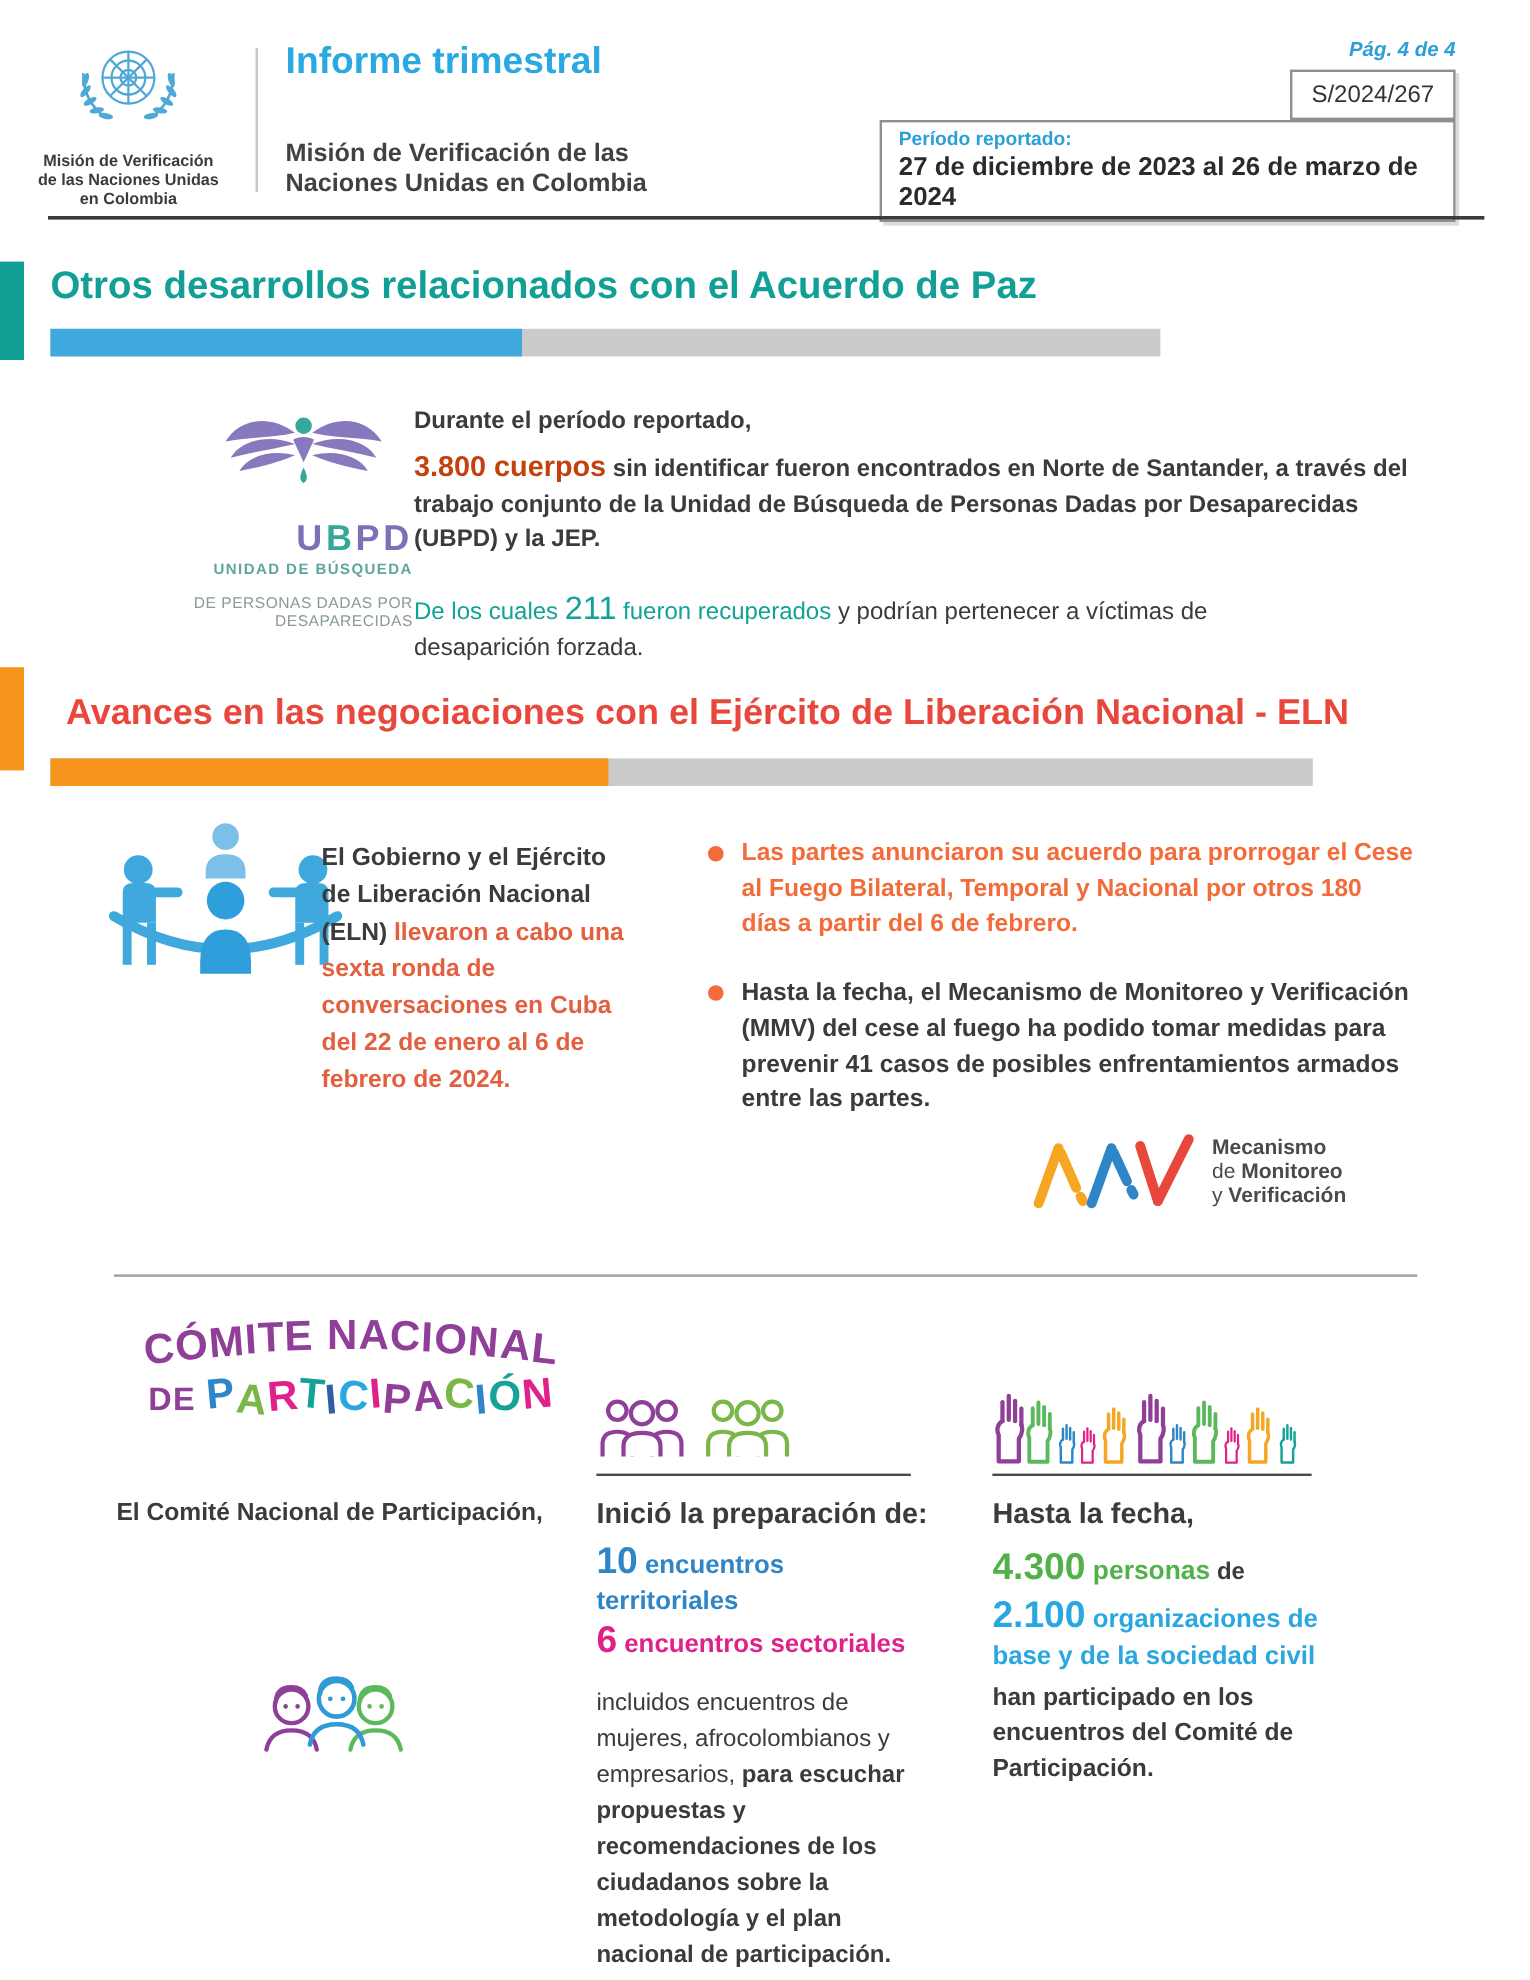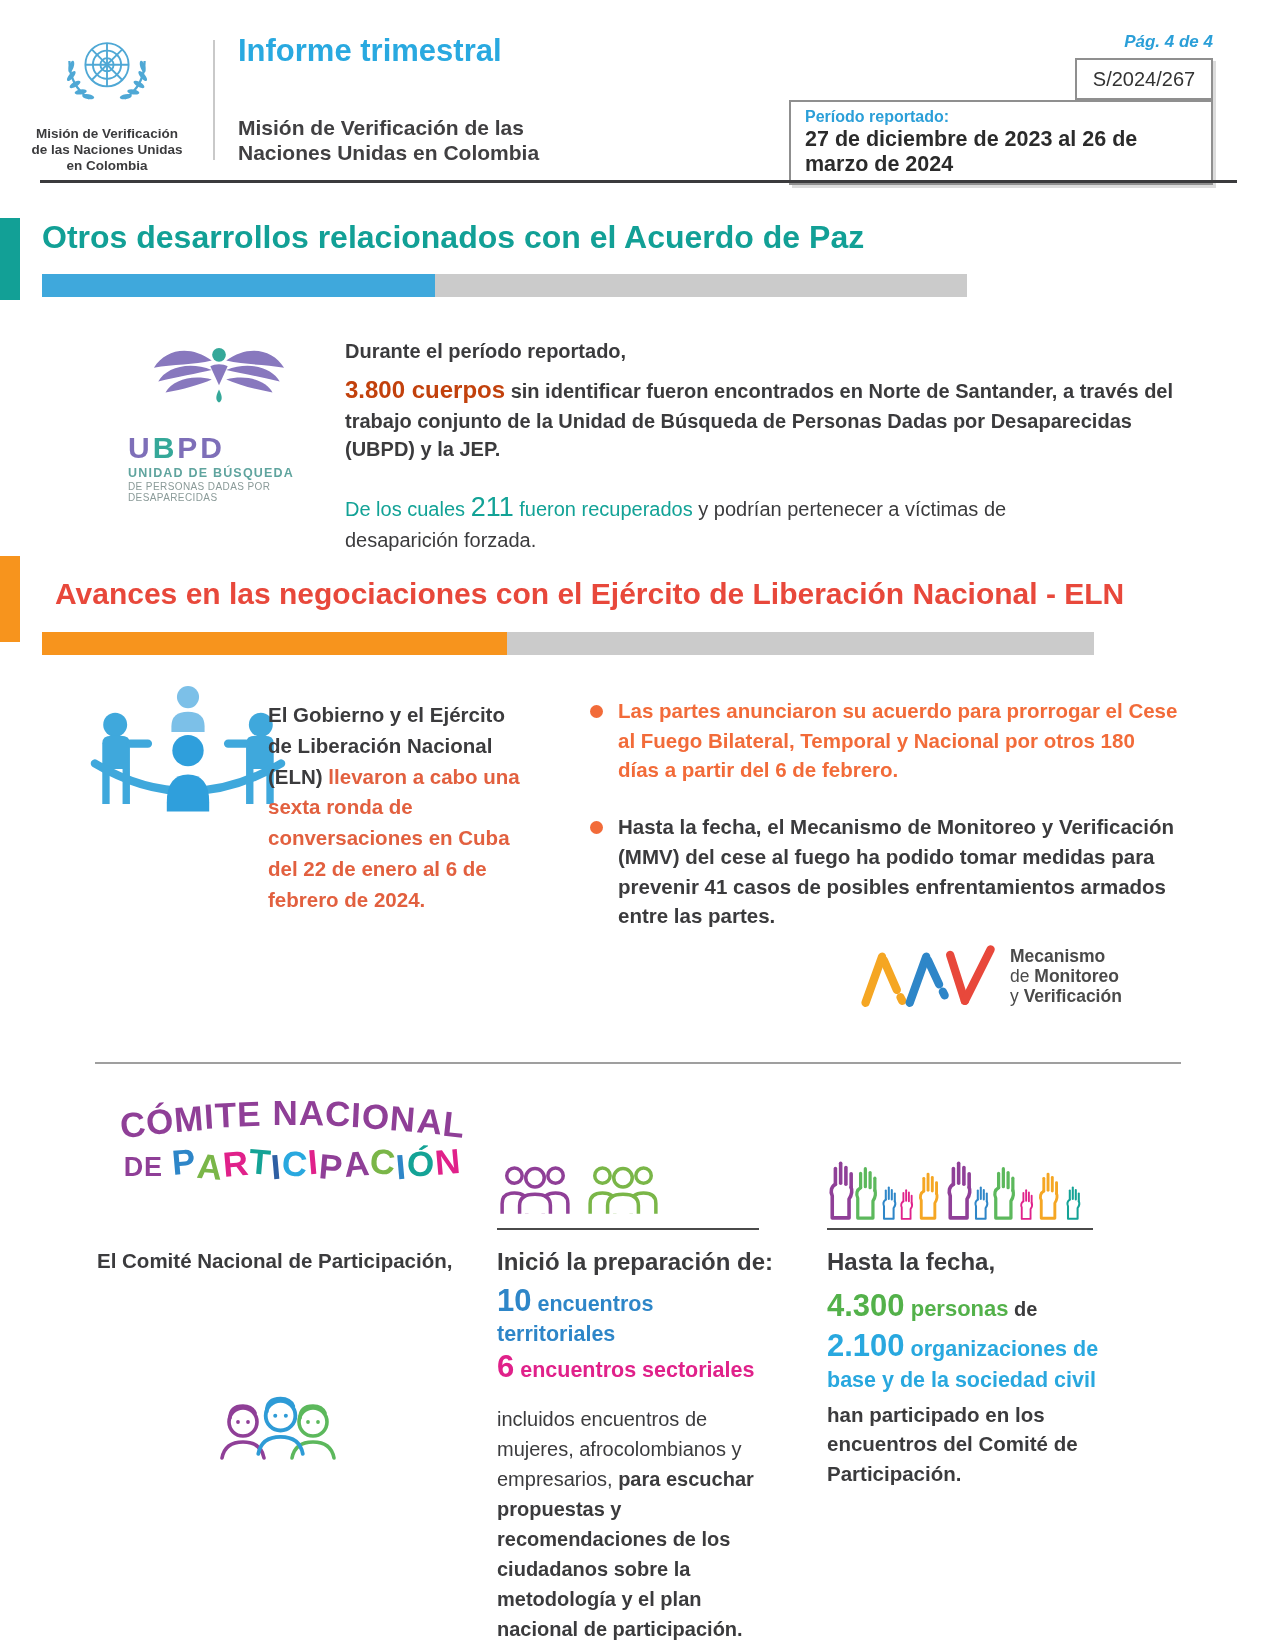--- a/index.html
+++ b/index.html
@@ -13,44 +13,44 @@
   .header-divider{position:absolute;left:213px;top:40px;width:2px;height:120px;background:#c9c9c9;}
   .header-title{position:absolute;left:238px;top:34px;font-size:31px;font-weight:bold;
                 color:#29A9E0;line-height:1.1;}
   .header-subtitle{position:absolute;left:238px;top:116px;font-size:21px;font-weight:bold;
                    color:#414042;line-height:1.18;}
   .page-indicator{position:absolute;right:62px;top:32px;font-size:17px;font-weight:bold;
                   font-style:italic;color:#2B9FD8;}
   .doc-box{position:absolute;right:62px;top:58px;width:138px;height:42px;border:2px solid #8f8f8f;
            background:#fff;display:flex;align-items:center;justify-content:center;
            font-size:20px;color:#333;box-shadow:3px 3px 0 #dcdcdc;box-sizing:border-box;}
-  .period-box{position:absolute;right:62px;top:100px;width:424px;border:2px solid #8f8f8f;
+  .period-box{position:absolute;right:62px;top:100px;width:480px;border:2px solid #8f8f8f;
               background:#fff;padding:6px 14px;box-shadow:3px 3px 0 #dcdcdc;box-sizing:border-box;}
   .period-label{font-size:16px;font-weight:bold;color:#2B9FD8;}
   .period-value{font-size:21.5px;font-weight:bold;color:#2B2B2B;margin-top:1px;}
   .header-rule{position:absolute;left:40px;right:38px;top:180px;height:2.5px;background:#3B3B3D;}
 
   
   .accent{position:absolute;left:0;width:20px;}
   .accent-teal{top:218px;height:82px;background:#12A096;}
   .accent-orange{top:556px;height:86px;background:#F7941D;}
   .s1-title{position:absolute;left:42px;top:219px;font-size:32px;font-weight:bold;color:#12A096;margin:0;}
   .s1-bar{position:absolute;left:42px;top:274px;width:925px;height:23px;background:#CBCBCB;}
   .s1-bar .fill{width:393px;height:100%;background:#3FA8DC;}
   .s2-title{position:absolute;left:55px;top:577px;font-size:30px;font-weight:bold;color:#E8483B;margin:0;white-space:nowrap;}
   .s2-bar{position:absolute;left:42px;top:632px;width:1052px;height:23px;background:#CBCBCB;}
   .s2-bar .fill{width:465px;height:100%;background:#F7941D;}
 
   
-  .ubpd{position:absolute;left:128px;top:336px;width:205px;text-align:left;}
+  .ubpd{position:absolute;left:139px;top:336px;width:205px;text-align:right;}
   .ubpd-mark{width:182px;height:94px;}
   .ubpd-acronym{font-size:30px;font-weight:bold;letter-spacing:3px;color:#7E6FB8;line-height:.9;}
   .ubpd-acronym .b{color:#35A899;}
   .ubpd-caption{font-size:12.5px;font-weight:bold;color:#5FA49E;letter-spacing:1.2px;margin-top:5px;}
-  .ubpd-subcaption{font-size:10px;color:#8a9a98;letter-spacing:.4px;margin-top:1px;}
+  .ubpd-subcaption{font-size:13px;color:#8a9a98;letter-spacing:.4px;margin-top:14px;}
 
   .s1-text{position:absolute;left:345px;top:340px;width:850px;}
   .s1-intro{font-size:20px;font-weight:bold;margin:0;}
   .s1-para{margin:10px 0 0 0;font-size:20px;font-weight:bold;line-height:1.42;}
   .s1-para .hl{font-size:24px;color:#c2410c;}
   .s1-follow{margin:24px 0 0 0;font-size:20px;font-weight:normal;line-height:1.42;max-width:740px;}
   .teal-text{color:#12A296;}
   .s1-follow .num{font-size:27px;}
 
   

